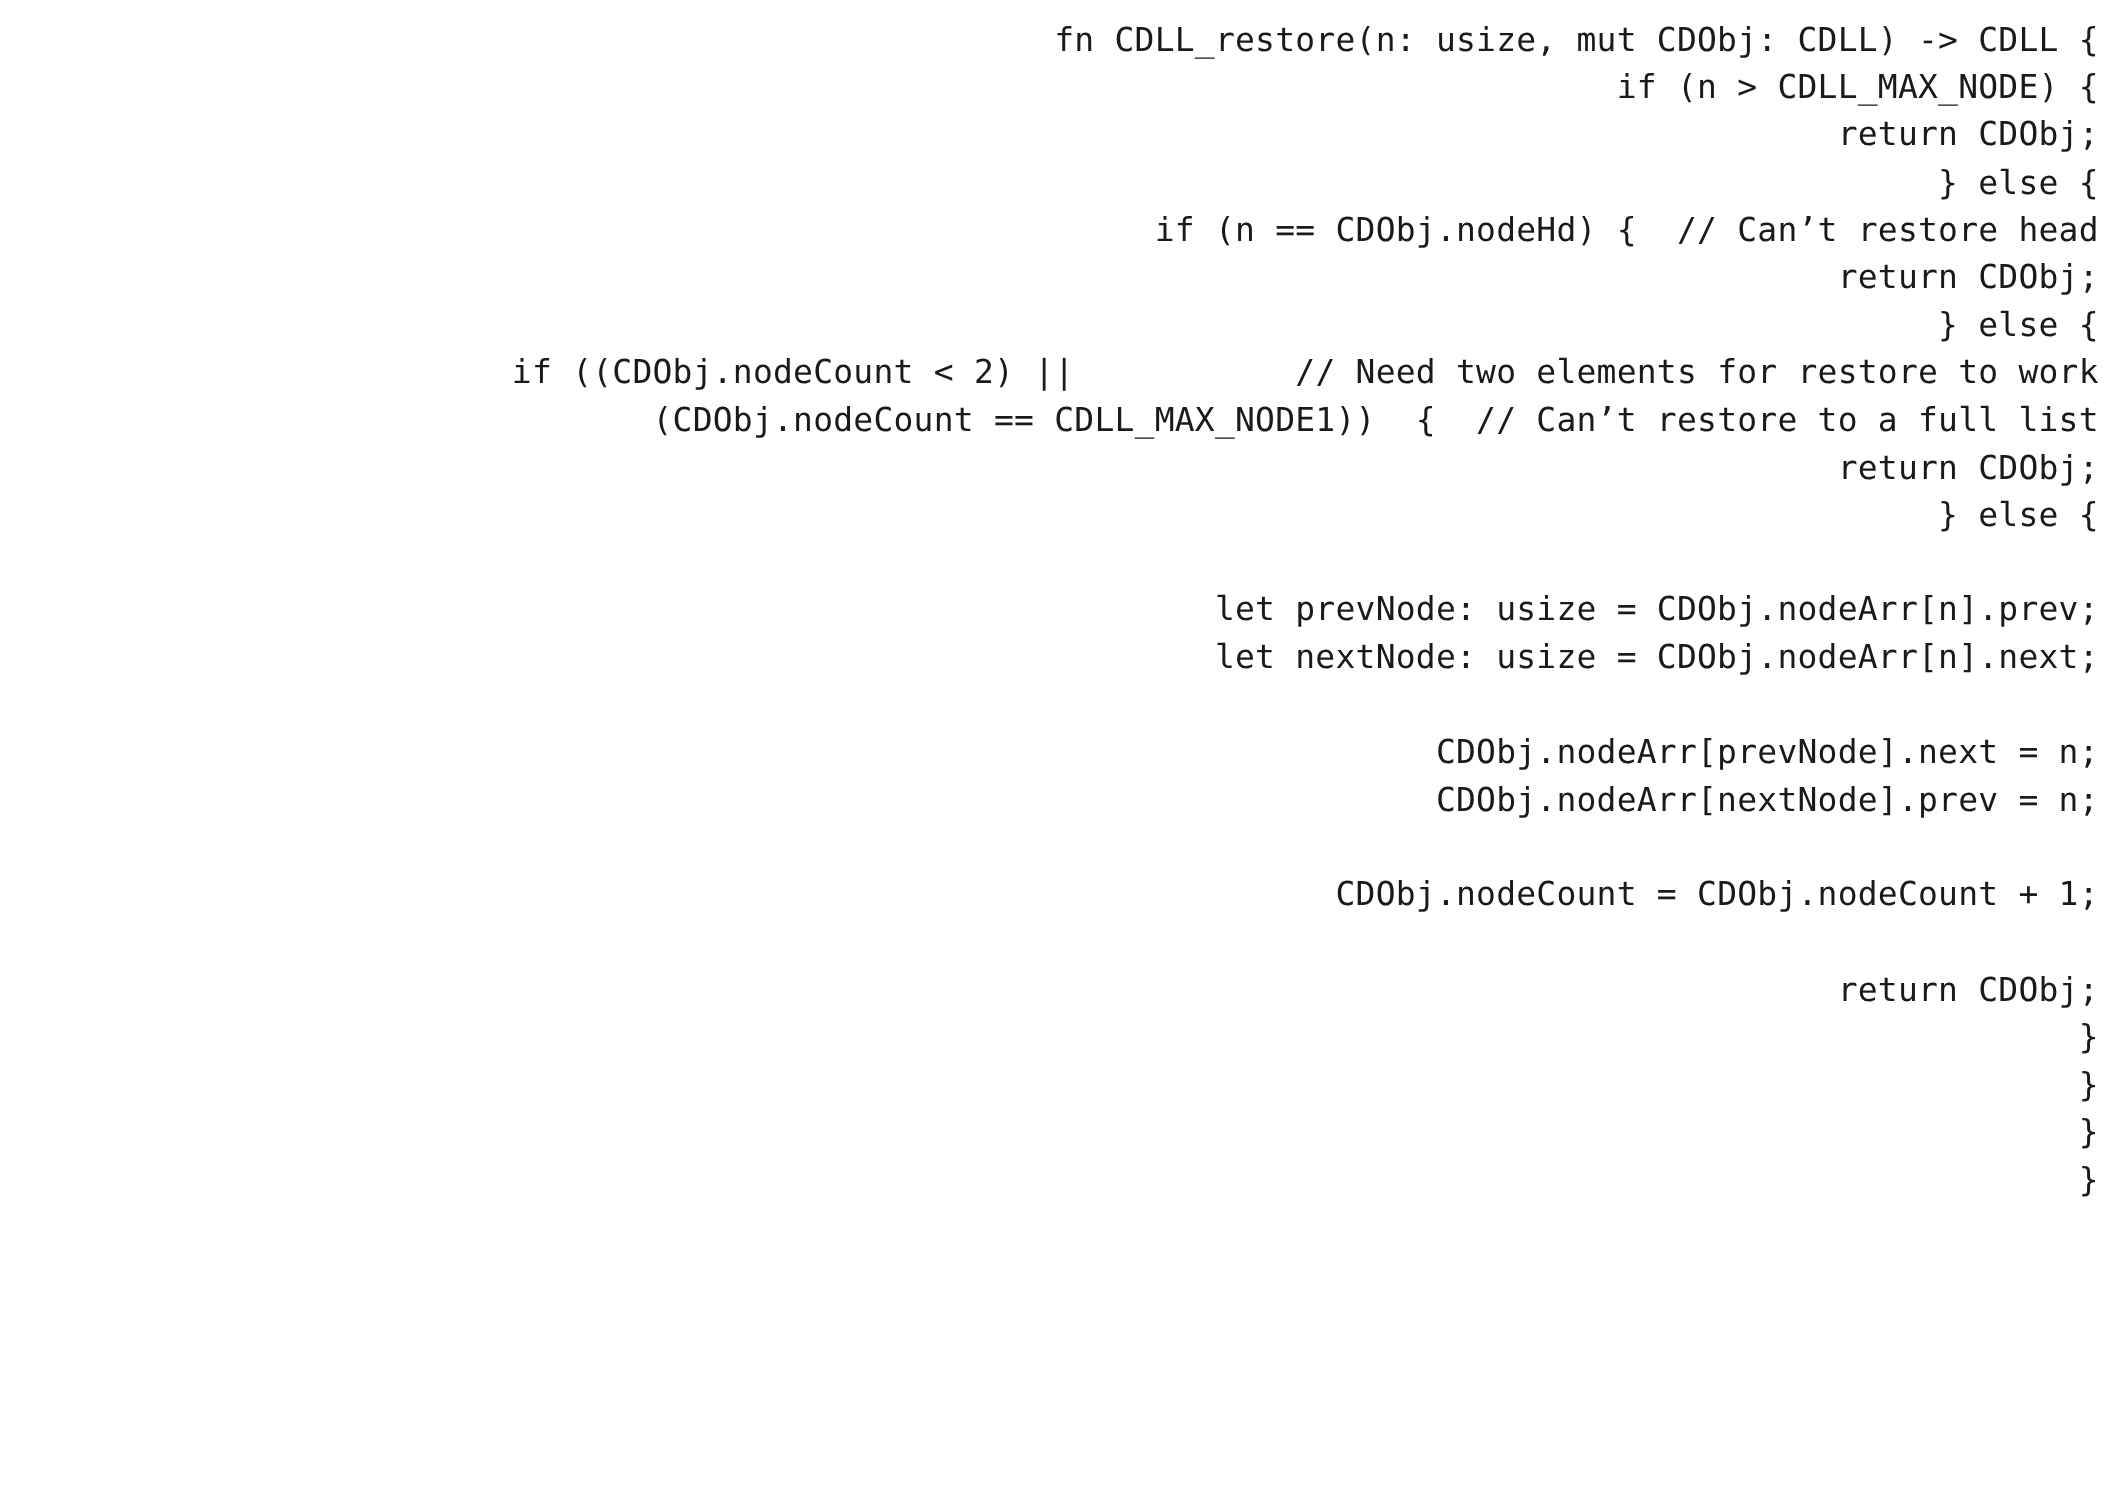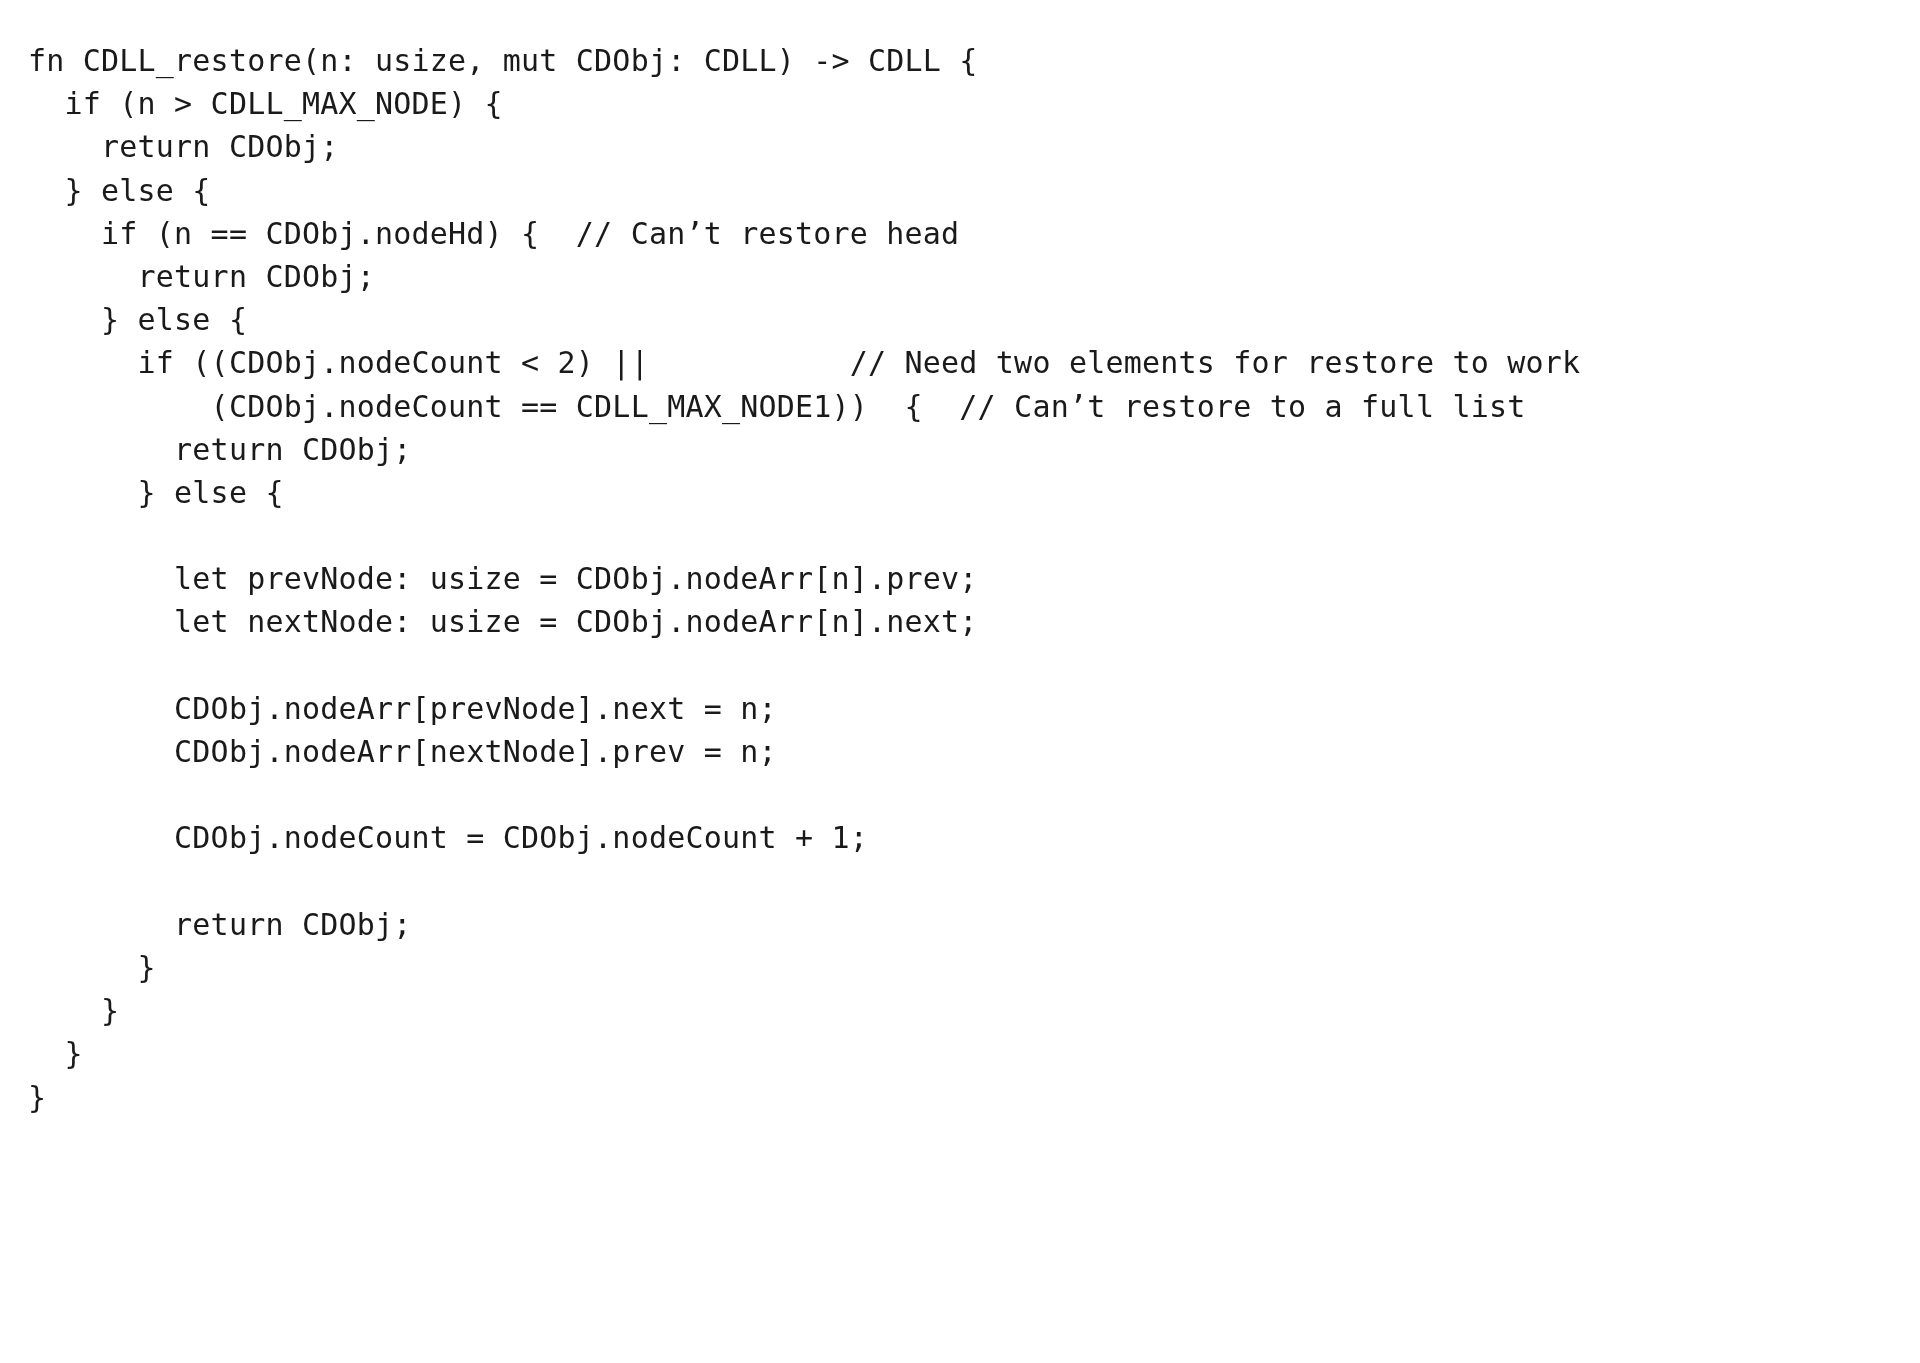--- a/index.html
+++ b/index.html
@@ -18,22 +18,23 @@
     position: relative;
     width: 1920px;
     height: 1363px;
     background: #ffffff;
     padding: 0;
     box-sizing: border-box;
   }
   .code-body {
     position: absolute;
     left: 28px;
-    top: 26px;
+    top: 2px;
     width: 1880px;
+    text-align: right;
   }
   .code-line {
     display: block;
     white-space: pre;
     font-family: "DejaVu Sans Mono", "Liberation Mono", monospace;
     font-size: 30px;
     line-height: 43.2px;
     height: 43.2px;
     color: #1a1a1a;
     letter-spacing: 0.2px;

